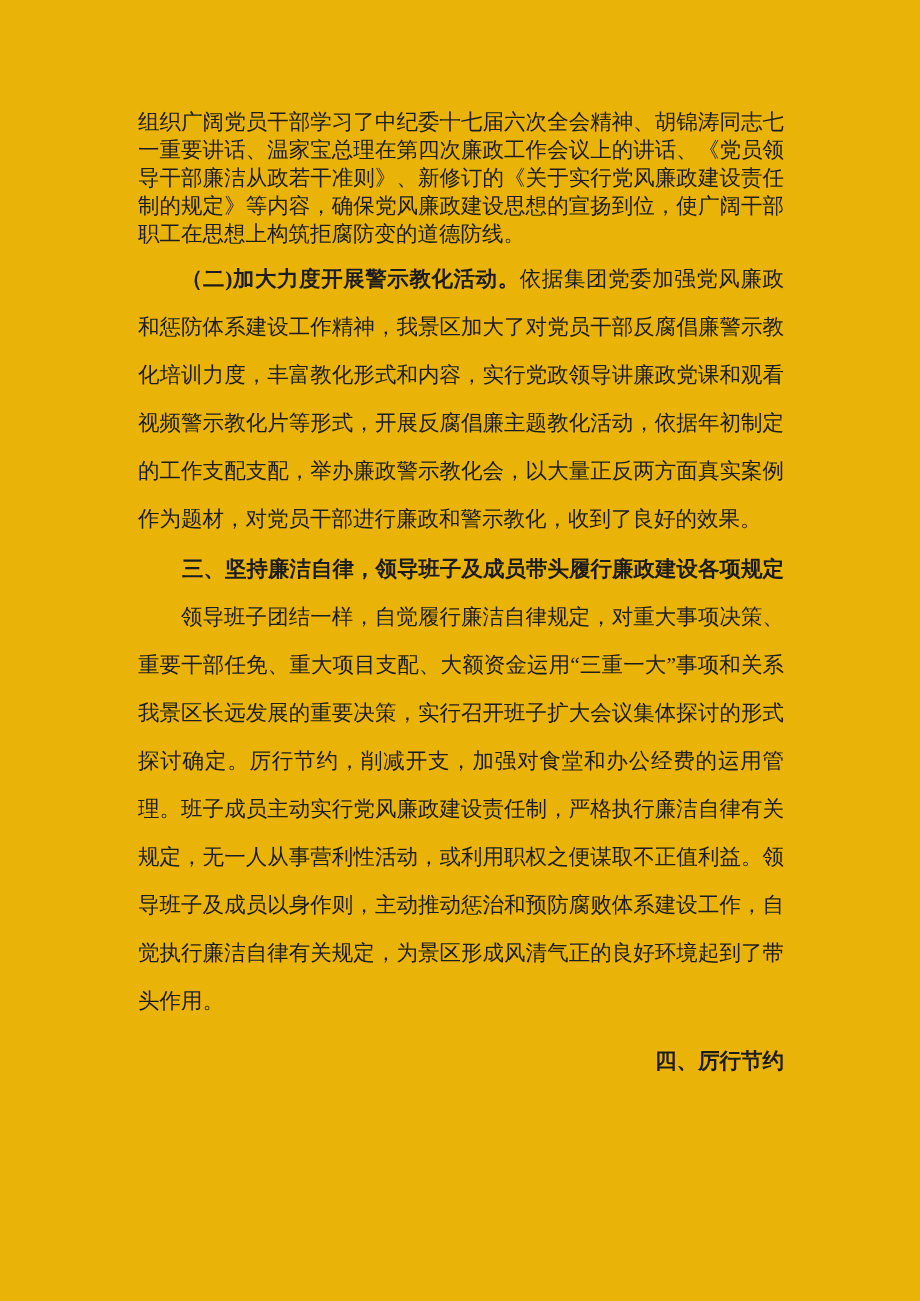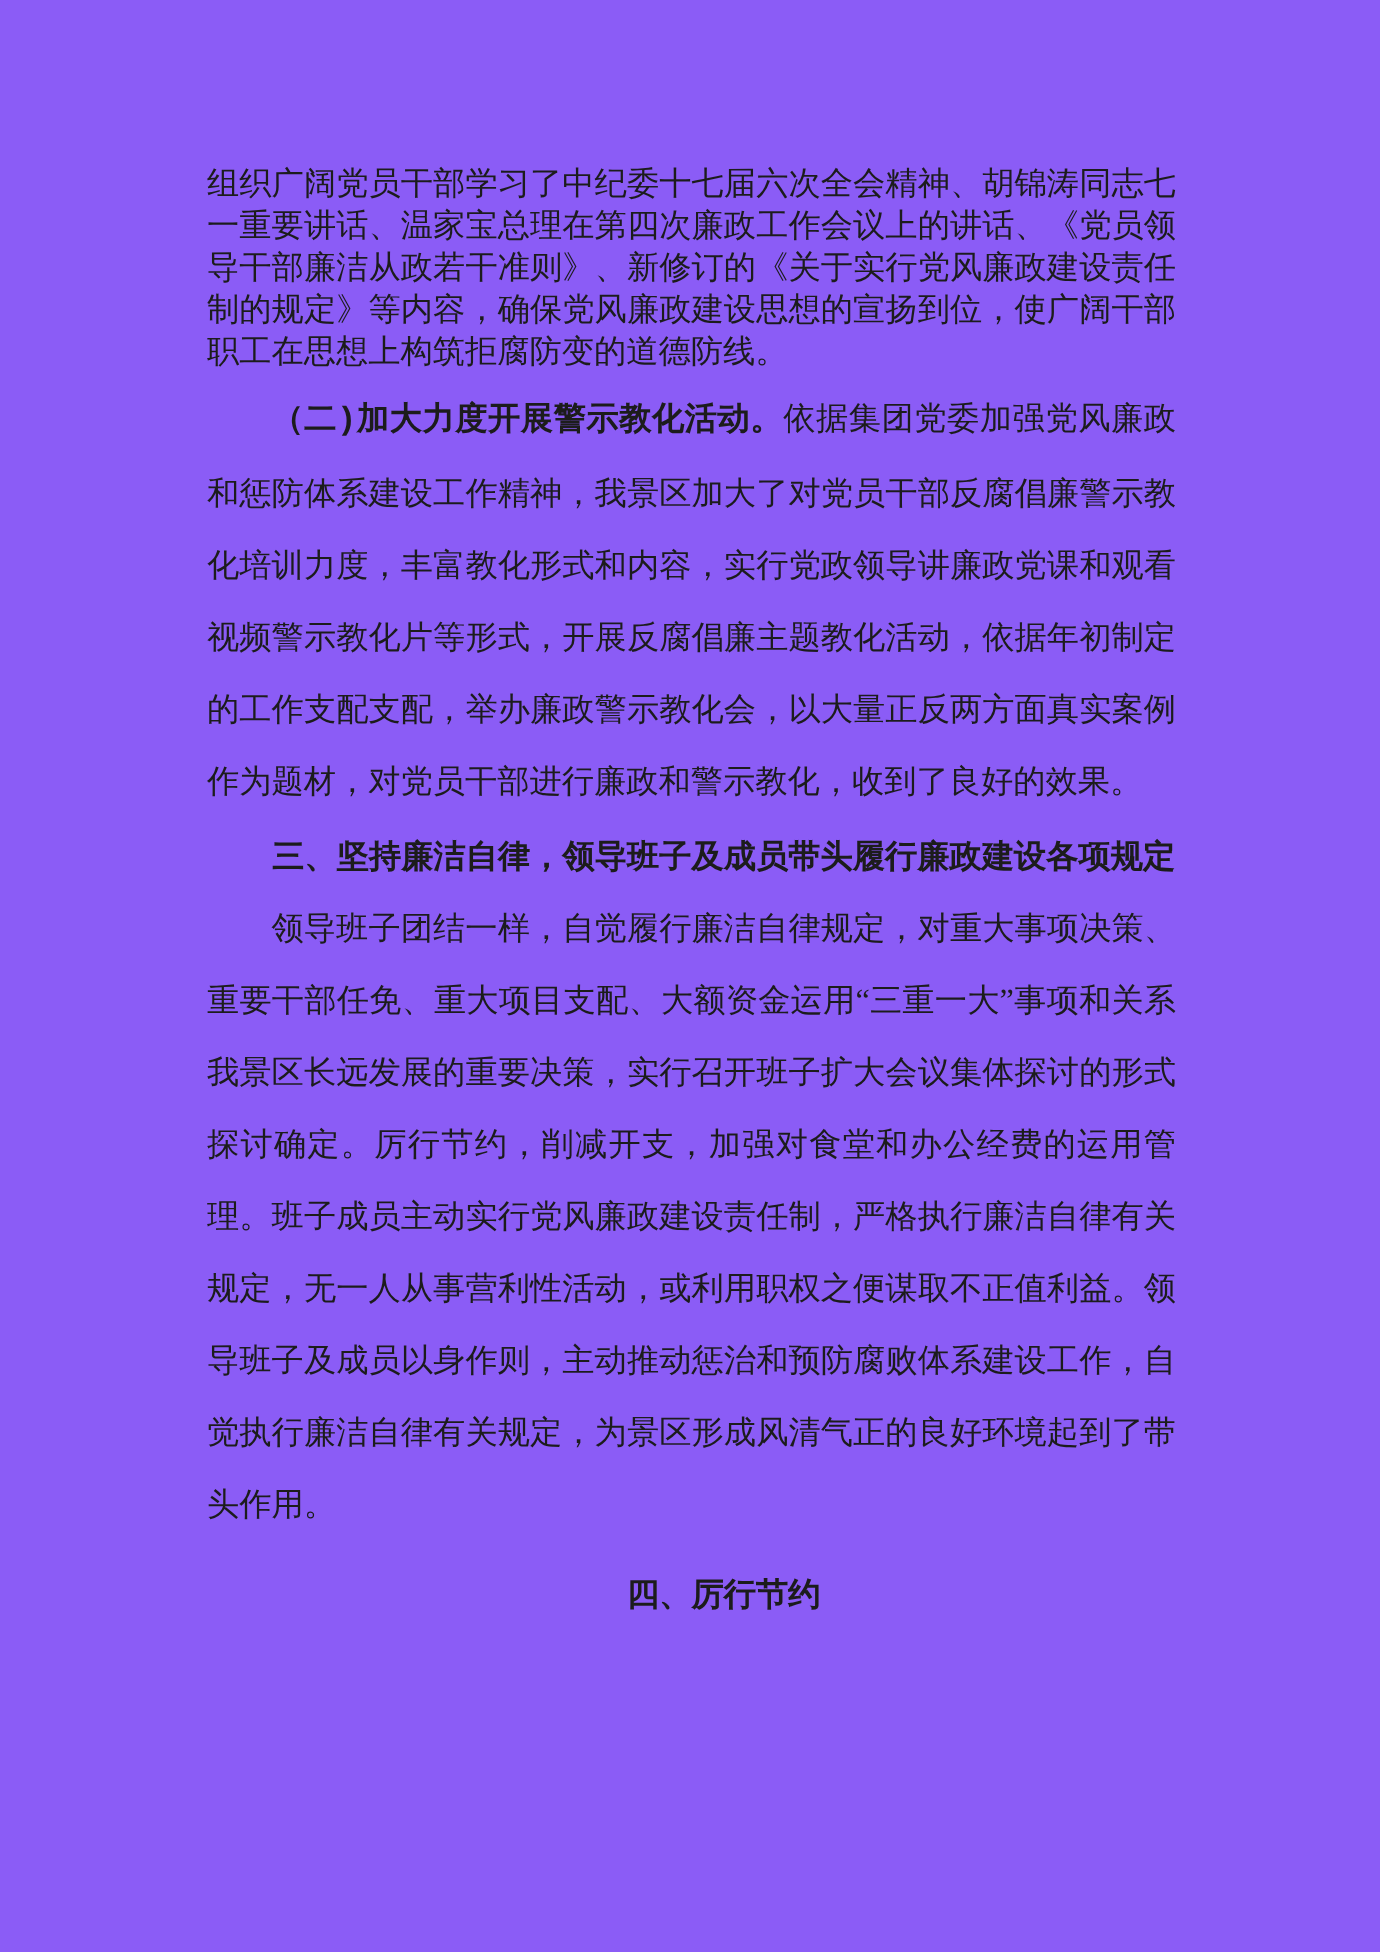--- a/index.html
+++ b/index.html
@@ -4,21 +4,21 @@
 <style>
   html, body {
     margin: 0;
     padding: 0;
     background: #ffffff;
   }
   .page {
     position: relative;
     width: 920px;
     height: 1301px;
-    background: #8b5cf6;
+    background: #eab308;
     overflow: hidden;
   }
   .content {
     position: absolute;
     left: 138px;
     top: 108px;
     width: 646px;
     color: #1c1c1c;
     font-family: "Liberation Serif", "DejaVu Serif", serif;
     font-size: 21.5px;
@@ -39,31 +39,31 @@
     text-indent: 2em;
   }
   .para-2 {
     margin-top: 7px !important;
   }
   .heading {
     line-height: 48px;
     text-indent: 2em;
     font-family: "Liberation Sans", "DejaVu Sans", sans-serif;
     font-weight: 700;
-    text-align: center;
+    text-align: right;
     word-break: normal;
   }
   .heading-3 {
     margin-top: 2px !important;
   }
   .heading-4 {
     margin-top: 12px !important;
   }
   .lead-bold {
-    font-family: Liberation Mono, monospace;
+    font-family: Liberation Serif, serif;
     font-weight: 700;
   }
 </style>
 </head>
 <body>
 
 <div class="page">
   <div class="content">
 
     <p class="para-continuation">组织广阔党员干部学习了中纪委十七届六次全会精神、胡锦涛同志七一重要讲话、温家宝总理在第四次廉政工作会议上的讲话、《党员领导干部廉洁从政若干准则》、新修订的《关于实行党风廉政建设责任制的规定》等内容，确保党风廉政建设思想的宣扬到位，使广阔干部职工在思想上构筑拒腐防变的道德防线。</p>

